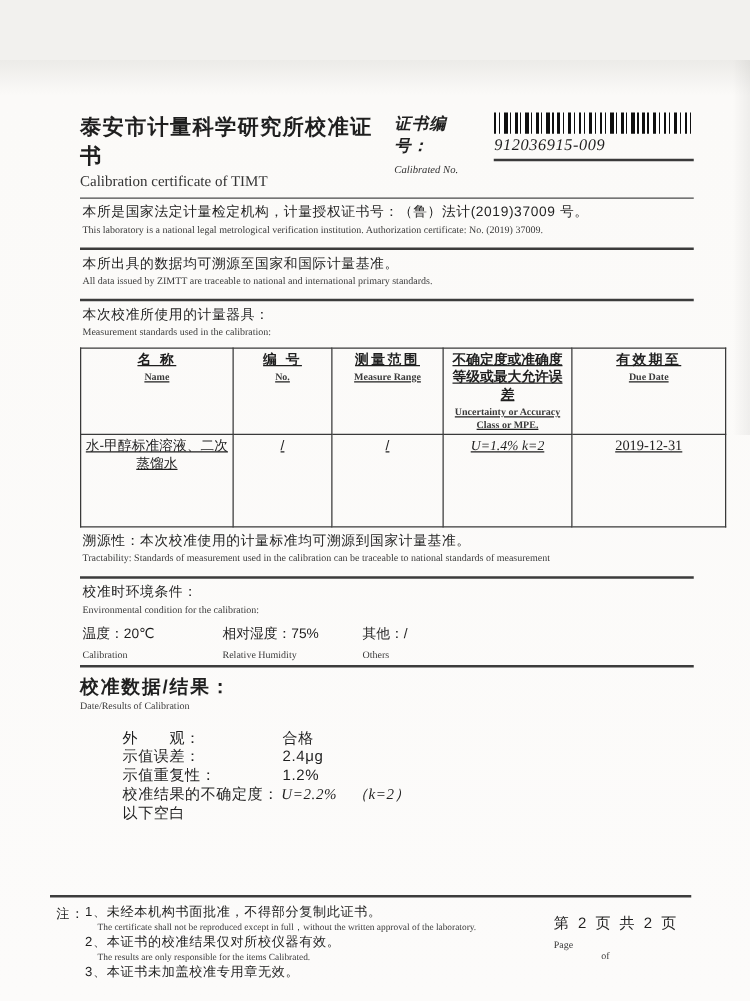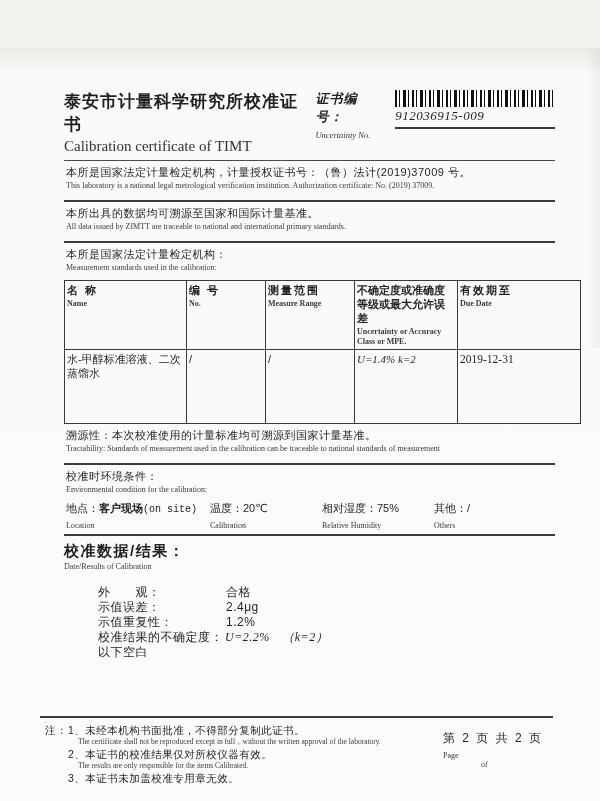--- a/index.html
+++ b/index.html
@@ -15,40 +15,40 @@
     background:linear-gradient(180deg,#ecebe8 0,#fbfaf8 28px,#fcfbfa 95%,#f7f6f3 100%);
     margin-top:48px;
   }
   .edge-right{position:absolute;top:0;right:0;width:14px;height:300px;
     background:linear-gradient(90deg,rgba(0,0,0,0) 0,rgba(0,0,0,0.05) 100%);}
   .content{position:absolute;top:0;left:0;width:600px;padding:42px 45px 0 64px;box-sizing:border-box;}
 
   
   .hdr{display:flex;justify-content:space-between;align-items:flex-start;}
   .title-cn{font-size:17px;font-weight:bold;letter-spacing:1px;}
-  .title-en{font-family:"Liberation Serif","DejaVu Serif",serif;font-size:15px;color:#333;margin-top:2px;}
+  .title-en{font-family:"Liberation Serif","DejaVu Serif",serif;font-size:12px;color:#333;margin-top:2px;}
   .hdr-right{display:flex;gap:10px;align-items:flex-start;font-style:italic;}
   .certno-label-cn{font-size:13px;font-weight:bold;letter-spacing:1px;}
   .certno-label-en{font-family:"Liberation Serif","DejaVu Serif",serif;font-size:8.5px;color:#333;margin-top:4px;}
   .barcode-wrap{width:160px;text-align:left;}
   .barcode{height:17px;width:158px;
     background:repeating-linear-gradient(90deg,#101010 0 2px,#fff 2px 4px,#101010 4px 5px,#fff 5px 8px,#101010 8px 11px,#fff 11px 13px,#101010 13px 14px,#fff 14px 17px);}
   .barcode-num{font-family:"Liberation Serif","DejaVu Serif",serif;font-size:13px;margin-top:1px;letter-spacing:0.5px;
     border-bottom:2px solid #3a3a3a;padding-bottom:3px;}
 
   .rule{border:none;border-top:1.6px solid #4a4a4a;margin:5px 0 0 0;}
   .rule.thick{border-top:2px solid #3c3c3c;}
 
   .sect{padding:4px 0 4px 2px;}
   .cn{font-size:11px;letter-spacing:0.5px;line-height:14px;}
   .en{font-family:"Liberation Serif","DejaVu Serif",serif;font-size:8px;color:#3a3a3a;line-height:10px;margin-top:2px;}
 
   
   table.std{border-collapse:collapse;width:491px;margin-top:3px;table-layout:fixed;}
-  table.std th,table.std td{border:1.5px solid #3a3a3a;padding:2px 2px;text-align:left;vertical-align:top;}
+  table.std th,table.std td{border:1.5px solid #3a3a3a;padding:2px 2px;text-align:center;vertical-align:top;text-decoration:underline;}
   table.std th .cn{font-size:11px;letter-spacing:2px;}
   table.std th .en{font-size:8px;}
   table.std td{height:69px;font-size:11px;line-height:14px;}
   .col1{width:117px;}.col2{width:74px;}.col3{width:84px;}.col4{width:98px;}.col5{width:118px;}
   .math{font-family:"Liberation Serif","DejaVu Serif",serif;font-style:italic;}
   td .date{font-family:"Liberation Serif","DejaVu Serif",serif;font-style:normal;font-size:11.5px;}
 
   
   .env-row{display:flex;margin-top:6px;padding-left:2px;}
   .env-item{display:flex;flex-direction:column;}
@@ -88,21 +88,21 @@
   <div class="content">
 
     <div class="hdr">
       <div>
         <div class="title-cn">泰安市计量科学研究所校准证书</div>
         <div class="title-en">Calibration certificate of TIMT</div>
       </div>
       <div class="hdr-right">
         <div>
           <div class="certno-label-cn">证书编号：</div>
-          <div class="certno-label-en">Uncertainty No.</div>
+          <div class="certno-label-en">Calibrated No.</div>
         </div>
         <div class="barcode-wrap">
           <div class="barcode"></div>
           <div class="barcode-num">912036915-009</div>
         </div>
       </div>
     </div>
 
     <hr class="rule">
 
@@ -114,21 +114,21 @@
     <hr class="rule thick">
 
     <div class="sect">
       <div class="cn">本所出具的数据均可溯源至国家和国际计量基准。</div>
       <div class="en">All data issued by ZIMTT are traceable to national and international primary standards.</div>
     </div>
 
     <hr class="rule thick">
 
     <div class="sect">
-      <div class="cn">本所是国家法定计量检定机构：</div>
+      <div class="cn">本次校准所使用的计量器具：</div>
       <div class="en">Measurement standards used in the calibration:</div>
     </div>
 
     <table class="std">
       <thead>
         <tr>
           <th class="col1">
             <div class="cn">名  称</div>
             <div class="en">Name</div>
           </th>
@@ -167,24 +167,20 @@
     </div>
 
     <hr class="rule thick">
 
     <div class="sect" style="padding-bottom:0;">
       <div class="cn">校准时环境条件：</div>
       <div class="en">Environmental condition for the calibration:</div>
     </div>
 
     <div class="env-row">
-      <div class="env-item env-i1">
-        <div class="line1"><span>地点：</span><span class="val-b">客户现场</span><span class="mono">(on site)</span></div>
-        <div class="line2">Location</div>
-      </div>
       <div class="env-item env-i2">
         <div class="line1"><span>温度：</span><span>20℃</span></div>
         <div class="line2">Calibration</div>
       </div>
       <div class="env-item env-i3">
         <div class="line1"><span>相对湿度：</span><span>75%</span></div>
         <div class="line2">Relative Humidity</div>
       </div>
       <div class="env-item env-i4">
         <div class="line1"><span>其他：</span><span>/</span></div>

